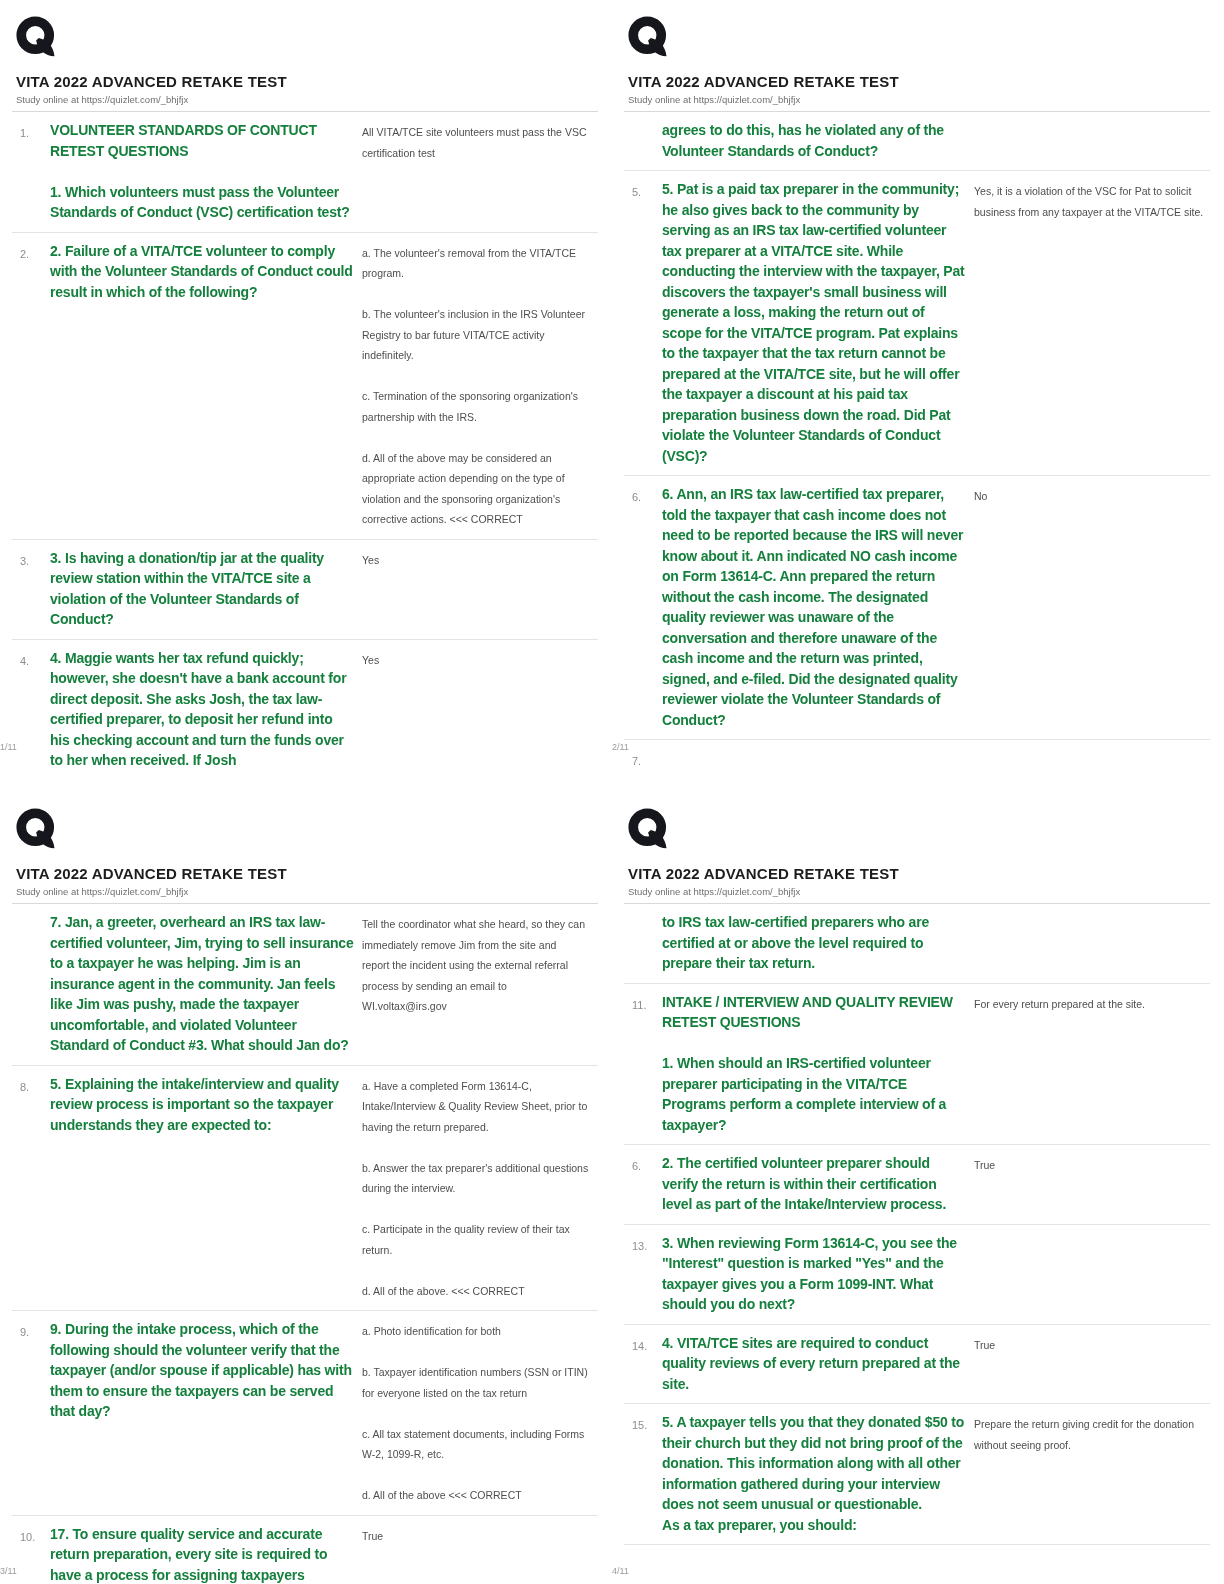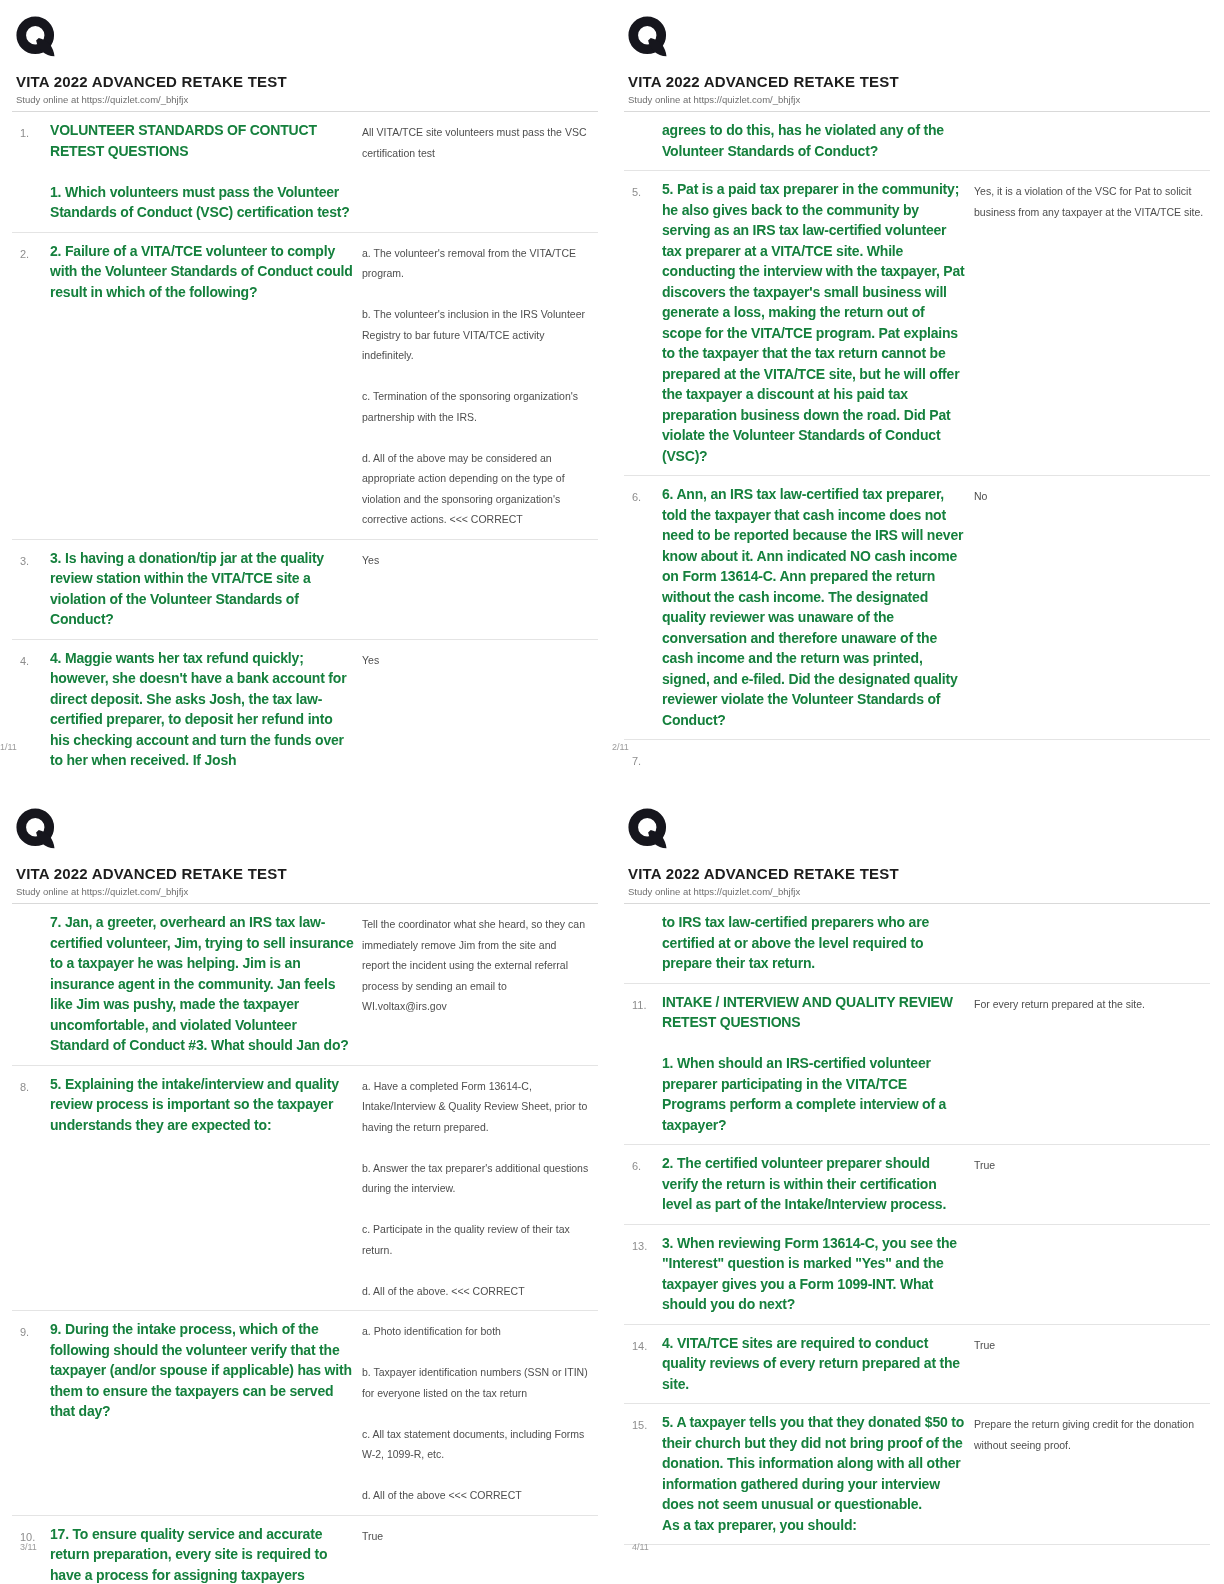--- a/index.html
+++ b/index.html
@@ -61,21 +61,21 @@
     font-size:10.5px; font-weight:400; color:#4e4e4e;
     line-height:20.5px;
     white-space:pre-line;
     padding-top:2px; padding-right:4px;
   }
   .footer {
     position:absolute; left:0; right:0;
     font-size:9px; color:#9b9b9b;
   }
   .page.top .footer { bottom:40px; }
-  .page.bottom .footer { bottom:32px;margin-left:20px; }
+  .page.bottom .footer { bottom:8px; }
 </style>
 </head>
 <body>
 
 <div class="sheet">
 
   <section class="page top">
     <header class="page-header">
       <span class="logo">
         <svg viewBox="0 0 48 48" width="42" height="42" aria-hidden="true">

